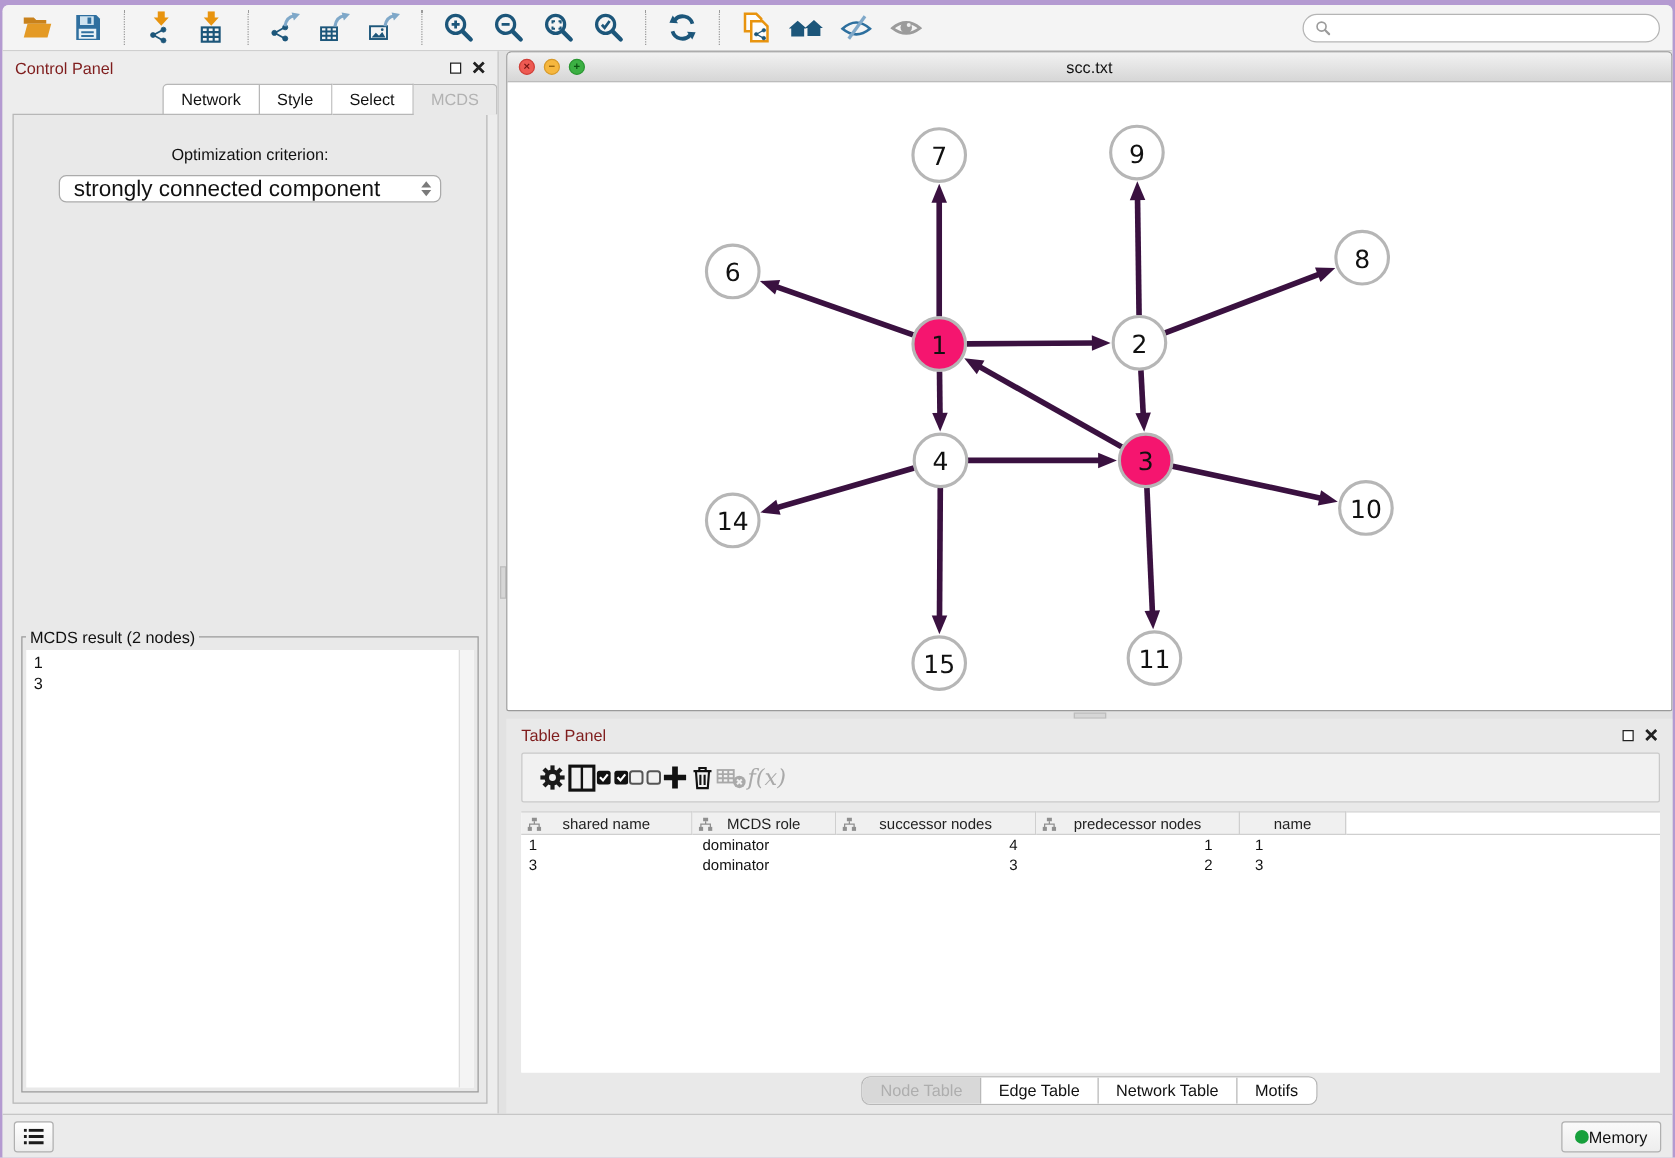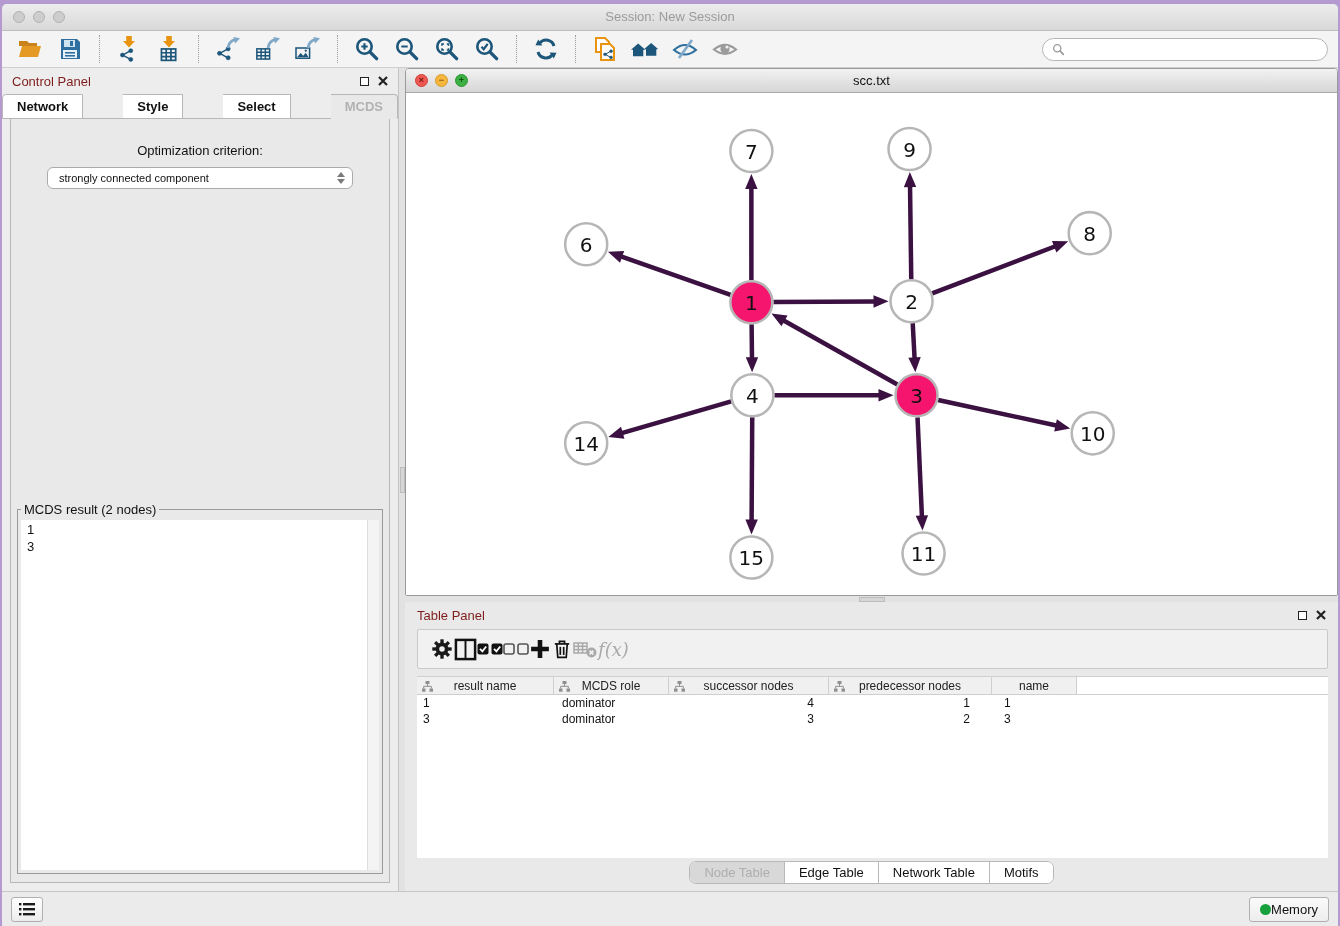--- a/index.html
+++ b/index.html
@@ -23,30 +23,30 @@
        background:#fff;display:flex;align-items:center;padding:0 9px;gap:6px;box-sizing:border-box;}
   .search-box input{border:none;outline:none;flex:1;font-size:12px;background:transparent;font-family:inherit;}
   
   .main{flex:1;display:flex;min-height:0;background:#e2e2e2;}
   
   .control-panel{width:396px;flex:none;background:#ededed;display:flex;flex-direction:column;border-right:1px solid #c4c4c4;}
   .panel-header{height:26px;display:flex;align-items:center;padding:0 10px;font-size:13px;color:#7f1d1d;flex:none;}
   .win-icons{margin-left:auto;display:flex;gap:9px;align-items:center;}
   .float-icon{width:9px;height:9px;border:1.5px solid #222;box-sizing:border-box;background:#fff;}
   .close-x{width:10px;height:10px;}
-  .cp-tabs{display:flex;justify-content:space-between;position:relative;z-index:2;margin-bottom:-1px;flex:none;font-weight:bold;}
+  .cp-tabs{display:flex;justify-content:flex-end;position:relative;z-index:2;margin-bottom:-1px;flex:none;}
   .cp-tab{font-size:13px;padding:4px 14px;background:#fff;border:1px solid #b7b7b7;border-left:none;color:#111;cursor:default;}
   .cp-tab:first-child{border-left:1px solid #b7b7b7;border-radius:4px 0 0 0;}
   .cp-tab:last-child{border-radius:0 4px 0 0;}
   .cp-tab.active{background:#e9e9e9;color:#b2b2b2;border-bottom-color:#e9e9e9;}
   .cp-content{flex:1;margin:0 8px 8px;border:1px solid #b7b7b7;background:#e9e9e9;
        display:flex;flex-direction:column;min-height:0;}
   .opt-label{text-align:center;font-size:13px;margin-top:24px;color:#111;}
   .select-box{width:306px;margin:9px auto 0;height:22px;background:#fff;border:1px solid #ababab;border-radius:6px;
-       display:flex;align-items:center;padding:0 7px 0 11px;font-size:11px;box-sizing:border-box;color:#111;}
+       display:flex;align-items:center;padding:0 7px 0 11px;font-size:18px;box-sizing:border-box;color:#111;}
   .stepper{margin-left:auto;display:flex;flex-direction:column;gap:2px;}
   .stepper i{width:0;height:0;border-left:4px solid transparent;border-right:4px solid transparent;display:block;}
   .stepper .up{border-bottom:5px solid #7a7a7a;}
   .stepper .down{border-top:5px solid #7a7a7a;}
   .cp-buttons{display:flex;justify-content:center;gap:17px;margin-top:13px;}
   .cp-buttons button{font-size:13px;padding:3px 16px;background:#fff;border:1px solid #ababab;border-radius:6px;
        font-family:inherit;color:#111;}
   .cp-spacer{flex:1;}
   .result-fs{margin:0 6px 8px;border:1px solid #9a9a9a;padding:3px;height:372px;box-sizing:border-box;
        display:flex;flex-direction:column;min-height:0;}
@@ -138,28 +138,20 @@
     <g id="ic-img">
       <rect x="0" y="0" width="16" height="12" fill="none" stroke="currentColor" stroke-width="1.8"></rect>
       <path d="M1.5 10.5 l4-4.5 3 3 3-3.5 3 5z" fill="currentColor" stroke="none"></path>
       <circle cx="11.5" cy="3.2" r="1.3" fill="currentColor" stroke="none"></circle>
     </g>
   </defs>
 </svg>
 
 <div class="app-window">
 
-  <div class="titlebar">
-    <div class="traffic">
-      <span class="tl"></span>
-      <span class="tl"></span>
-      <span class="tl"></span>
-    </div>
-    <div class="app-title">Session: New Session</div>
-  </div>
 
   <div class="toolbar">
     <span class="tb-icon">
       <svg width="26" height="24" viewBox="0 0 26 24">
           <path d="M2 4h8l2 2h8v3H2z" fill="#c9821c"></path>
           <path d="M2 20 L5 9 h19 l-3 11z" fill="#e49a25"></path>
         </svg>
     </span>
     <span class="tb-icon">
       <svg width="22" height="24" viewBox="0 0 22 24">
@@ -492,21 +484,21 @@
                 <svg class="hier" width="11" height="11" viewBox="0 0 11 11">
                   <g fill="#8f8f8f">
                     <rect x="3.5" y="0" width="4" height="3"></rect>
                     <rect x="0" y="7.5" width="3.5" height="3.2"></rect>
                     <rect x="7.5" y="7.5" width="3.5" height="3.2"></rect>
                   </g>
                   <g stroke="#8f8f8f" fill="none">
                     <path d="M5.5 3 v2.3 M1.7 7.5 V5.3 h7.6 v2.2"></path>
                   </g>
                 </svg>
-                <span>result name</span>
+                <span>shared name</span>
               </div>
               <div class="th" style="width: 115px;">
                 <svg class="hier" width="11" height="11" viewBox="0 0 11 11">
                   <g fill="#8f8f8f">
                     <rect x="3.5" y="0" width="4" height="3"></rect>
                     <rect x="0" y="7.5" width="3.5" height="3.2"></rect>
                     <rect x="7.5" y="7.5" width="3.5" height="3.2"></rect>
                   </g>
                   <g stroke="#8f8f8f" fill="none">
                     <path d="M5.5 3 v2.3 M1.7 7.5 V5.3 h7.6 v2.2"></path>

